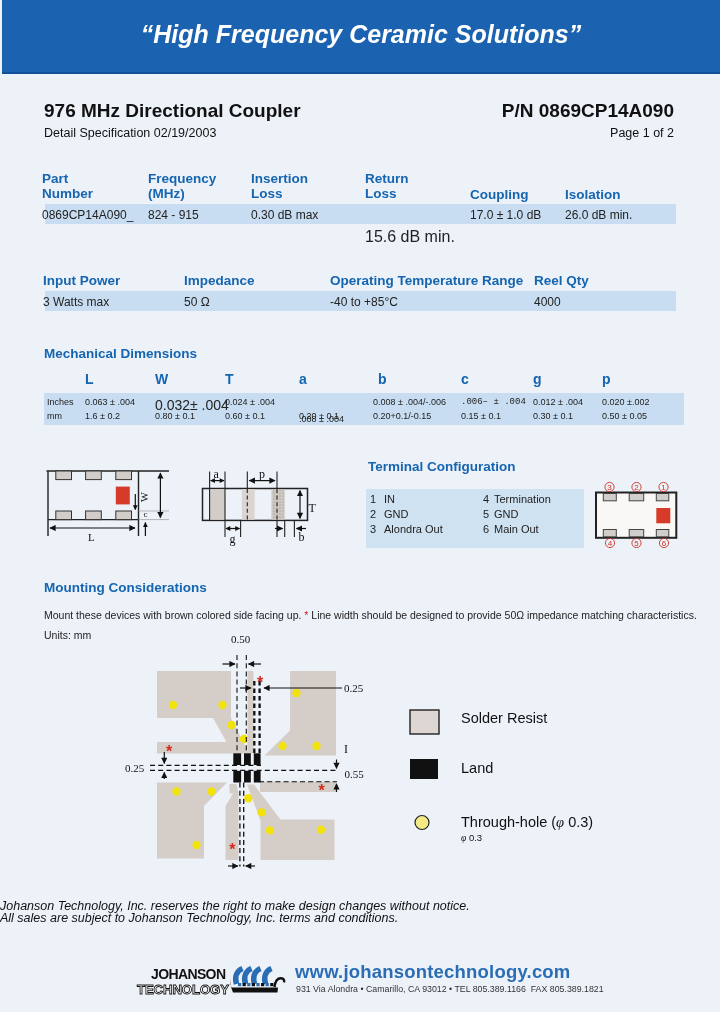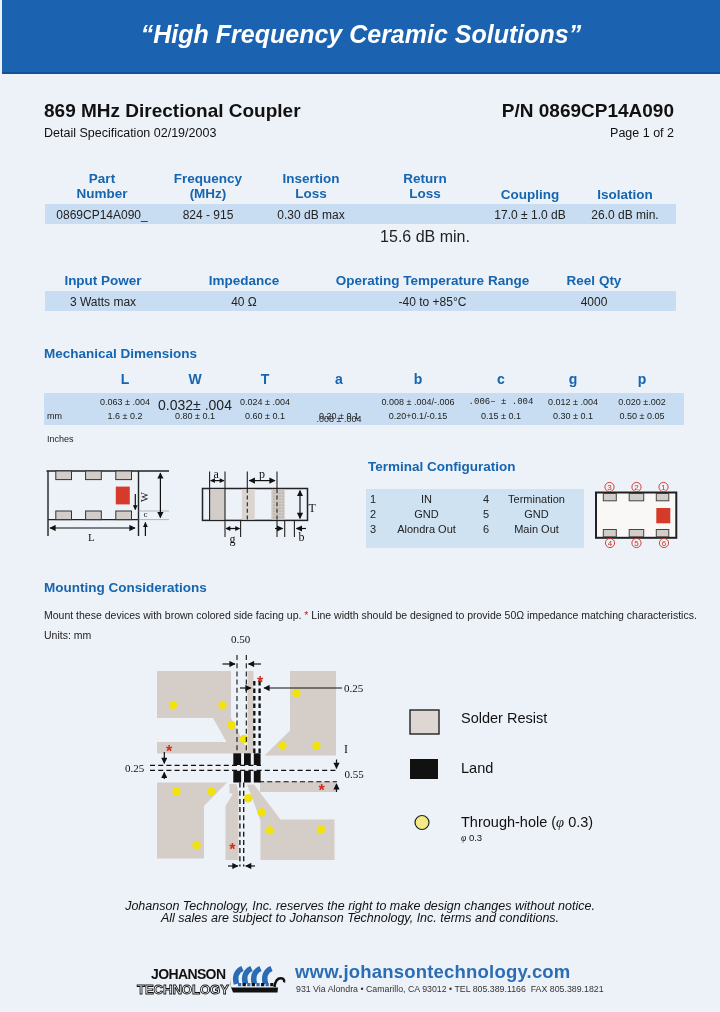--- a/index.html
+++ b/index.html
@@ -1,29 +1,29 @@
 <!DOCTYPE html>
 <html><head>
 <meta charset="utf-8">
 <style>
 html,body{margin:0;padding:0;}
 body{width:720px;height:1012px;background:#edf1f8;font-family:"Liberation Sans",sans-serif;position:relative;overflow:hidden;}
 .abs{position:absolute;}
 .blue{color:#1565b0;}
-.ctr{text-align:center;}
+.ctr{text-align:left;}
 .rt{text-align:right;}
 </style>
 </head>
 <body>
 
 <div class="abs" style="left:2px;top:0;width:718px;height:72px;background:#1b63b0;border-bottom:2px solid #11519c;"></div>
 
 <div class="abs" style="left:2px;top:20px;width:718px;text-align:center;color:#fff;font-size:25px;font-weight:bold;font-style:italic;">“High Frequency Ceramic Solutions”</div>
 
-<div class="abs" style="left:44px;top:100px;font-size:19px;font-weight:bold;color:#111;">869 MHz Directional Coupler</div>
+<div class="abs" style="left:44px;top:100px;font-size:19px;font-weight:bold;color:#111;">976 MHz Directional Coupler</div>
 
 <div class="abs rt" style="right:46px;top:100px;font-size:19px;font-weight:bold;color:#111;">P/N 0869CP14A090</div>
 
 <div class="abs" style="left:44px;top:126px;font-size:12.5px;color:#111;">Detail Specification 02/19/2003</div>
 
 <div class="abs rt" style="right:46px;top:126px;font-size:12.5px;color:#111;">Page 1 of 2</div>
 
 <div class="abs blue ctr" style="left:42px;top:172px;width:120px;font-size:13.5px;font-weight:bold;line-height:14.5px;">Part<br>Number</div>
 <div class="abs blue ctr" style="left:148px;top:172px;width:120px;font-size:13.5px;font-weight:bold;line-height:14.5px;">Frequency<br>(MHz)</div>
 <div class="abs blue ctr" style="left:251px;top:172px;width:120px;font-size:13.5px;font-weight:bold;line-height:14.5px;">Insertion<br>Loss</div>
@@ -39,37 +39,37 @@
 <div class="abs ctr" style="left:470px;top:208px;width:120px;font-size:12px;color:#222;">17.0 ± 1.0 dB</div>
 <div class="abs ctr" style="left:565px;top:208px;width:120px;font-size:12px;color:#222;">26.0 dB min.</div>
 
 <div class="abs blue ctr" style="left:43px;top:273px;width:120px;font-size:13.5px;font-weight:bold;">Input Power</div>
 <div class="abs blue ctr" style="left:184px;top:273px;width:120px;font-size:13.5px;font-weight:bold;">Impedance</div>
 <div class="abs blue ctr" style="left:330px;top:273px;width:205px;font-size:13.5px;font-weight:bold;">Operating Temperature Range</div>
 <div class="abs blue ctr" style="left:534px;top:273px;width:120px;font-size:13.5px;font-weight:bold;">Reel Qty</div>
 
 <div class="abs" style="left:45px;top:291px;width:631px;height:20px;background:#c8ddf1;"></div>
 <div class="abs ctr" style="left:43px;top:295px;width:120px;font-size:12px;color:#222;">3 Watts max</div>
-<div class="abs ctr" style="left:184px;top:295px;width:120px;font-size:12px;color:#222;">40 Ω</div>
+<div class="abs ctr" style="left:184px;top:295px;width:120px;font-size:12px;color:#222;">50 Ω</div>
 <div class="abs ctr" style="left:330px;top:295px;width:205px;font-size:12px;color:#222;">-40 to +85°C</div>
 <div class="abs ctr" style="left:534px;top:295px;width:120px;font-size:12px;color:#222;">4000</div>
 
 <div class="abs blue" style="left:44px;top:346px;font-size:13.5px;font-weight:bold;">Mechanical Dimensions</div>
 
 <div class="abs blue ctr" style="left:85px;top:371px;width:80px;font-size:14px;font-weight:bold;">L</div>
 <div class="abs blue ctr" style="left:155px;top:371px;width:80px;font-size:14px;font-weight:bold;">W</div>
 <div class="abs blue ctr" style="left:225px;top:371px;width:80px;font-size:14px;font-weight:bold;">T</div>
 <div class="abs blue ctr" style="left:299px;top:371px;width:80px;font-size:14px;font-weight:bold;">a</div>
 <div class="abs blue ctr" style="left:378px;top:371px;width:80px;font-size:14px;font-weight:bold;">b</div>
 <div class="abs blue ctr" style="left:461px;top:371px;width:80px;font-size:14px;font-weight:bold;">c</div>
 <div class="abs blue ctr" style="left:533px;top:371px;width:80px;font-size:14px;font-weight:bold;">g</div>
 <div class="abs blue ctr" style="left:602px;top:371px;width:80px;font-size:14px;font-weight:bold;">p</div>
 
 <div class="abs" style="left:44px;top:393px;width:640px;height:32px;background:#c8ddf1;"></div>
-<div class="abs" style="left:47px;top:397px;font-size:9px;color:#222;margin-top:37px;">Inches</div>
+<div class="abs" style="left:47px;top:397px;font-size:9px;color:#222;">Inches</div>
 <div class="abs" style="left:47px;top:411px;font-size:9px;color:#222;">mm</div>
 <div class="abs ctr" style="left:85px;top:397px;width:80px;font-size:9px;color:#222;">0.063 ± .004</div>
 <div class="abs ctr" style="left:155px;top:397px;width:80px;font-size:14px;color:#222;">0.032± .004</div>
 <div class="abs ctr" style="left:225px;top:397px;width:80px;font-size:9px;color:#222;">0.024 ± .004</div>
 <div class="abs ctr" style="left:299px;top:397px;width:80px;font-size:9px;color:#222;margin-top:17px;">.008 ± .004</div>
 <div class="abs ctr" style="left:373px;top:397px;width:90px;font-size:9px;color:#222;">0.008 ± .004/-.006</div>
 <div class="abs ctr" style="left:461px;top:397px;width:80px;font-size:9px;color:#222;font-family:Liberation Mono, monospace;">.006– ± .004</div>
 <div class="abs ctr" style="left:533px;top:397px;width:80px;font-size:9px;color:#222;">0.012 ± .004</div>
 <div class="abs ctr" style="left:602px;top:397px;width:80px;font-size:9px;color:#222;">0.020 ±.002</div>
 <div class="abs ctr" style="left:85px;top:411px;width:80px;font-size:9px;color:#222;">1.6 ± 0.2</div>

